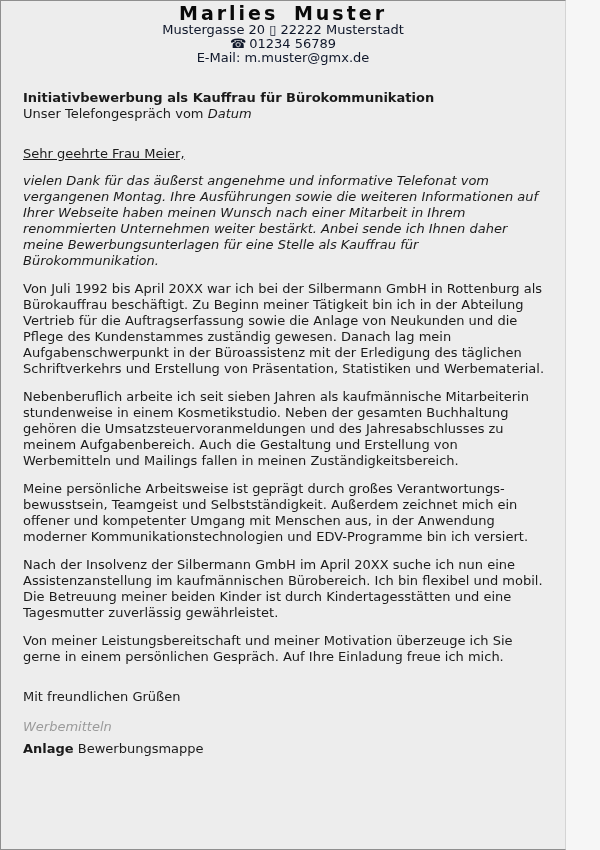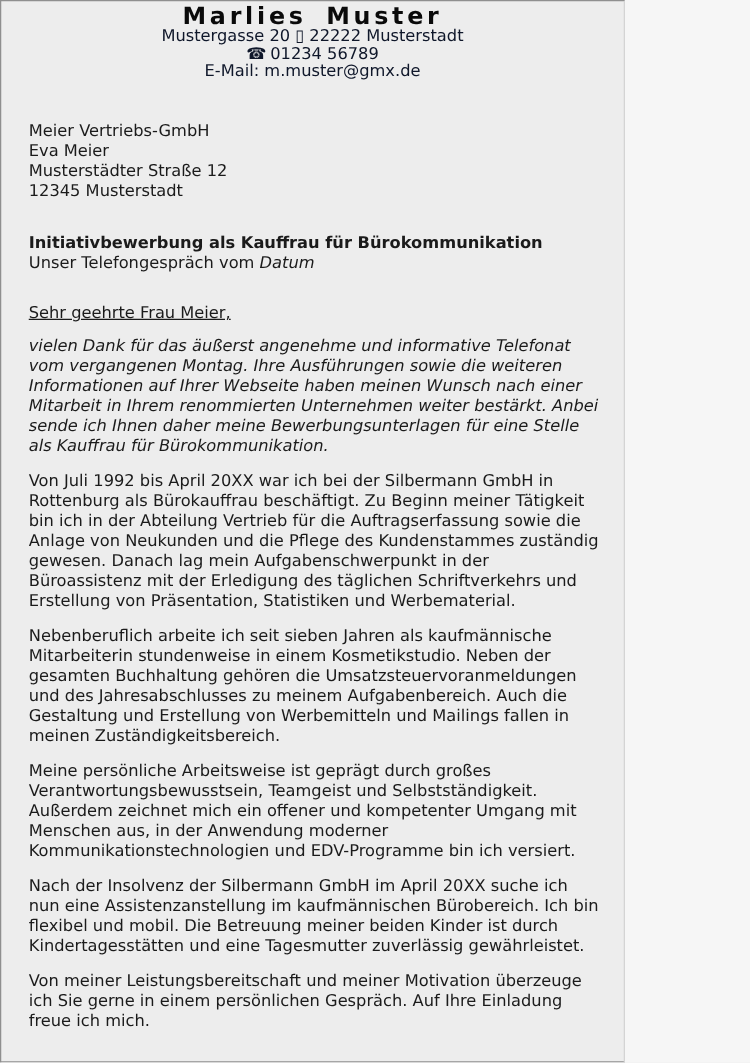--- a/index.html
+++ b/index.html
@@ -6,21 +6,21 @@
     margin: 0;
     padding: 0;
     width: 600px;
     height: 850px;
     background: #f6f6f6;
     overflow: hidden;
     font-family: "DejaVu Sans", "Liberation Sans", sans-serif;
   }
   .letter-page {
     box-sizing: border-box;
-    width: 500px;
+    width: 566px;
     height: 850px;
     background: #ededed;
     border-top: 1px solid #8f8f8f;
     border-left: 1px solid #8f8f8f;
     border-bottom: 1px solid #8f8f8f;
     border-right: 1px solid #d4d4d4;
     color: #1b1b1b;
     font-size: 13px;
     line-height: 16px;
     overflow: hidden;
@@ -75,42 +75,36 @@
 
   <div class="sender-block">
     <div class="sender-name">Marlies Muster</div>
     <div class="sender-sub">Mustergasse 20 ▯ 22222 Musterstadt</div>
     <div class="sender-sub"><span class="phone-glyph">☎</span><span>01234 56789</span></div>
     <div class="sender-sub">E-Mail: m.muster@gmx.de</div>
   </div>
 
   <div class="content">
 
-    <div class="recipient-block">
-      <div>Meier Vertriebs-GmbH</div>
-      <div>Eva Meier</div>
-      <div>Musterstädter Straße 12</div>
-      <div>12345 Musterstadt</div>
-    </div>
 
 
     <div class="subject-block">
       <div class="subject-title">Initiativbewerbung als Kauffrau für Bürokommunikation</div>
       <div><span>Unser Telefongespräch vom </span><span class="italic">Datum</span></div>
     </div>
 
     <div class="salutation">Sehr geehrte Frau Meier,</div>
 
     <p class="body-par first">vielen Dank für das äußerst angenehme und informative Telefonat vom vergangenen Montag. Ihre Ausführungen sowie die weiteren Informationen auf Ihrer Webseite haben meinen Wunsch nach einer Mitarbeit in Ihrem renommierten Unternehmen weiter bestärkt. Anbei sende ich Ihnen daher meine Bewerbungsunterlagen für eine Stelle als Kauffrau für Bürokommunikation.</p>
     <p class="body-par">Von Juli 1992 bis April 20XX war ich bei der Silbermann GmbH in Rottenburg als Bürokauffrau beschäftigt. Zu Beginn meiner Tätigkeit bin ich in der Abteilung Vertrieb für die Auftragserfassung sowie die Anlage von Neukunden und die Pflege des Kundenstammes zuständig gewesen. Danach lag mein Aufgabenschwerpunkt in der Büroassistenz mit  der Erledigung des täglichen Schriftverkehrs und Erstellung von Präsentation, Statistiken und Werbematerial.</p>
     <p class="body-par">Nebenberuflich arbeite ich seit sieben Jahren als kaufmännische Mitarbeiterin stundenweise in einem Kosmetikstudio. Neben der gesamten Buchhaltung gehören die Umsatzsteuervoranmeldungen und des Jahresabschlusses zu meinem Aufgaben­bereich. Auch die Gestaltung und Erstellung von Werbemitteln und Mailings fallen in meinen Zuständigkeitsbereich.</p>
     <p class="body-par">Meine persönliche Arbeitsweise ist geprägt durch großes Verantwortungs­bewusstsein, Teamgeist und Selbstständigkeit. Außerdem zeichnet mich ein offener und kompetenter Umgang mit Menschen aus, in der Anwendung moderner Kommunikationstechnologien und EDV-Programme bin ich versiert.</p>
     <p class="body-par">Nach der Insolvenz der Silbermann GmbH im April 20XX suche ich nun eine Assistenzanstellung im kaufmännischen Bürobereich. Ich bin flexibel und mobil. Die Betreuung meiner beiden Kinder ist durch Kindertagesstätten und eine Tagesmutter zuverlässig gewährleistet.</p>
     <p class="body-par">Von meiner Leistungsbereitschaft und meiner Motivation überzeuge ich Sie gerne in einem persönlichen Gespräch. Auf Ihre Einladung freue ich mich.</p>
 
     <div class="closing">Mit freundlichen Grüßen</div>
 
-    <div class="signature-placeholder">Werbematerial</div>
+    <div class="signature-placeholder">Werbemitteln</div>
 
     <div class="enclosure-line"><span class="enclosure-label">Anlage</span> <span>Bewerbungsmappe</span></div>
 
   </div>
 </div>
 
 </body></html>

